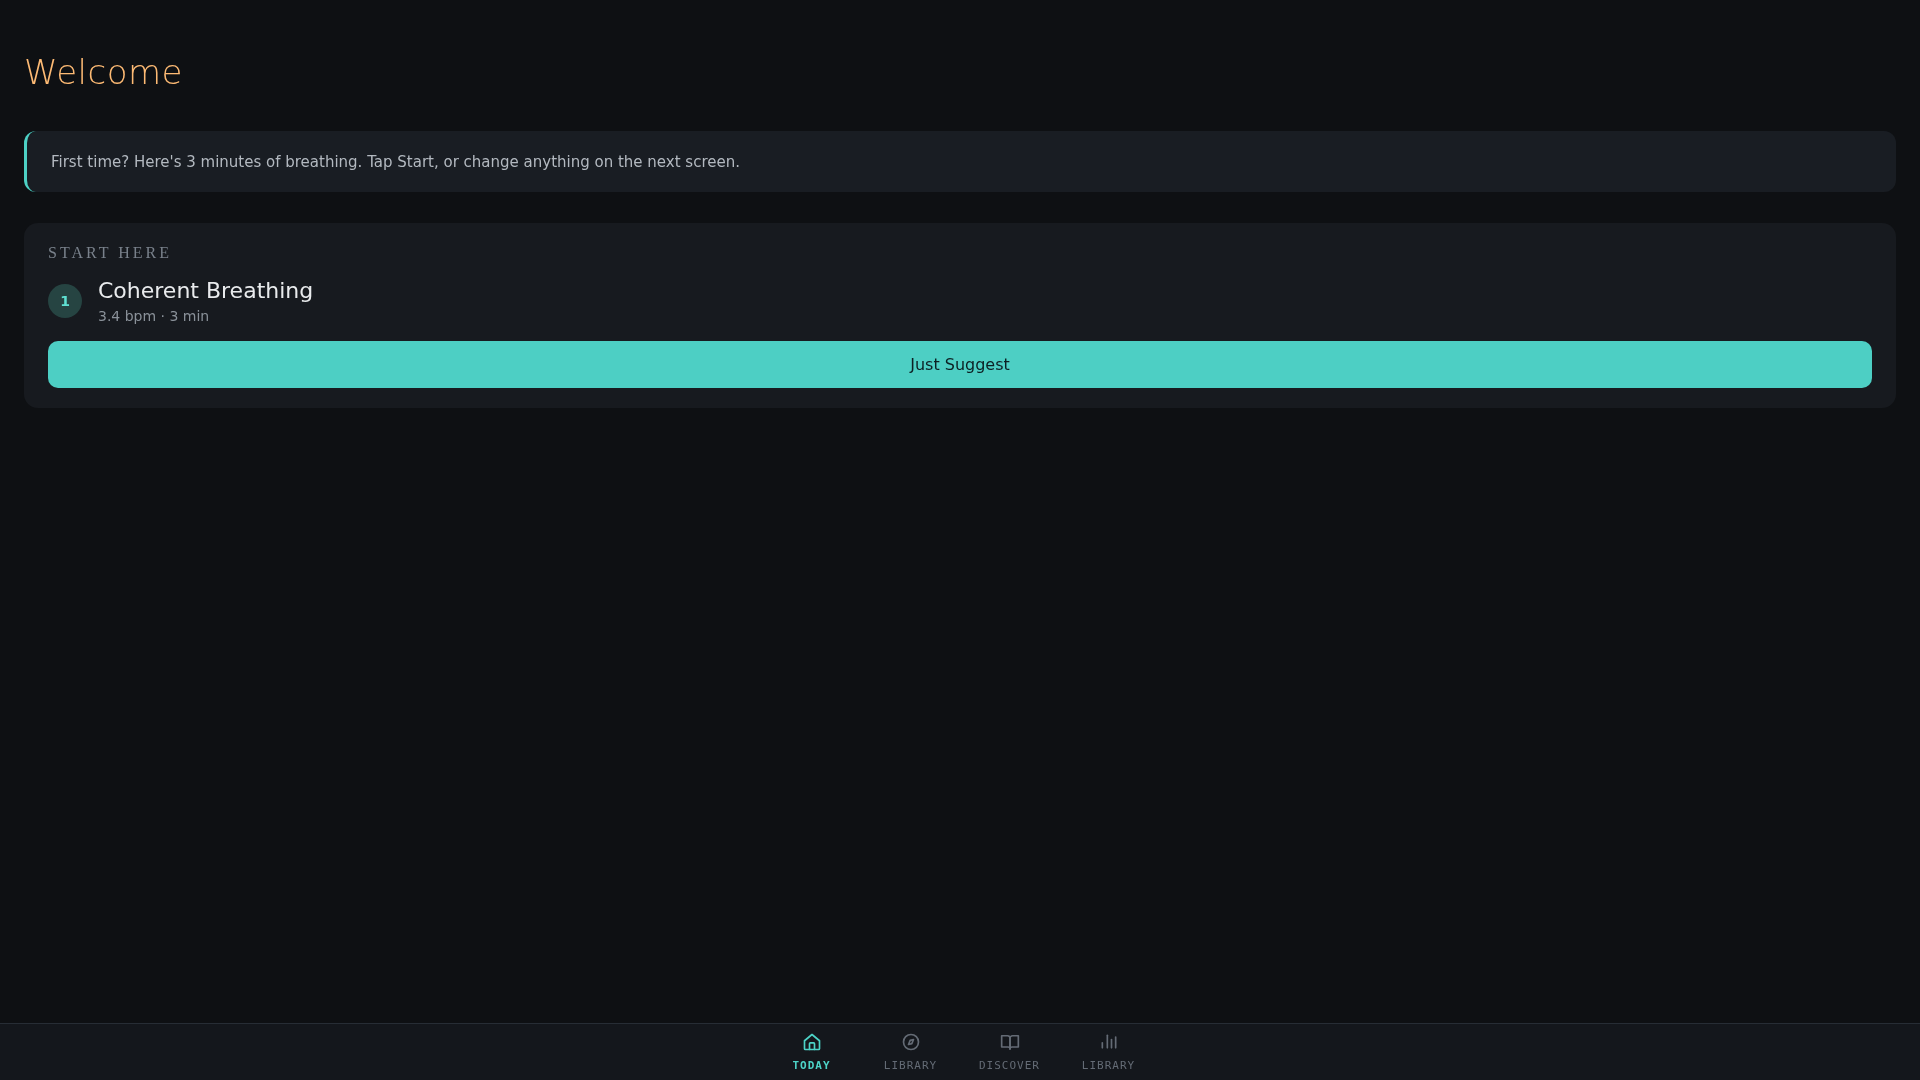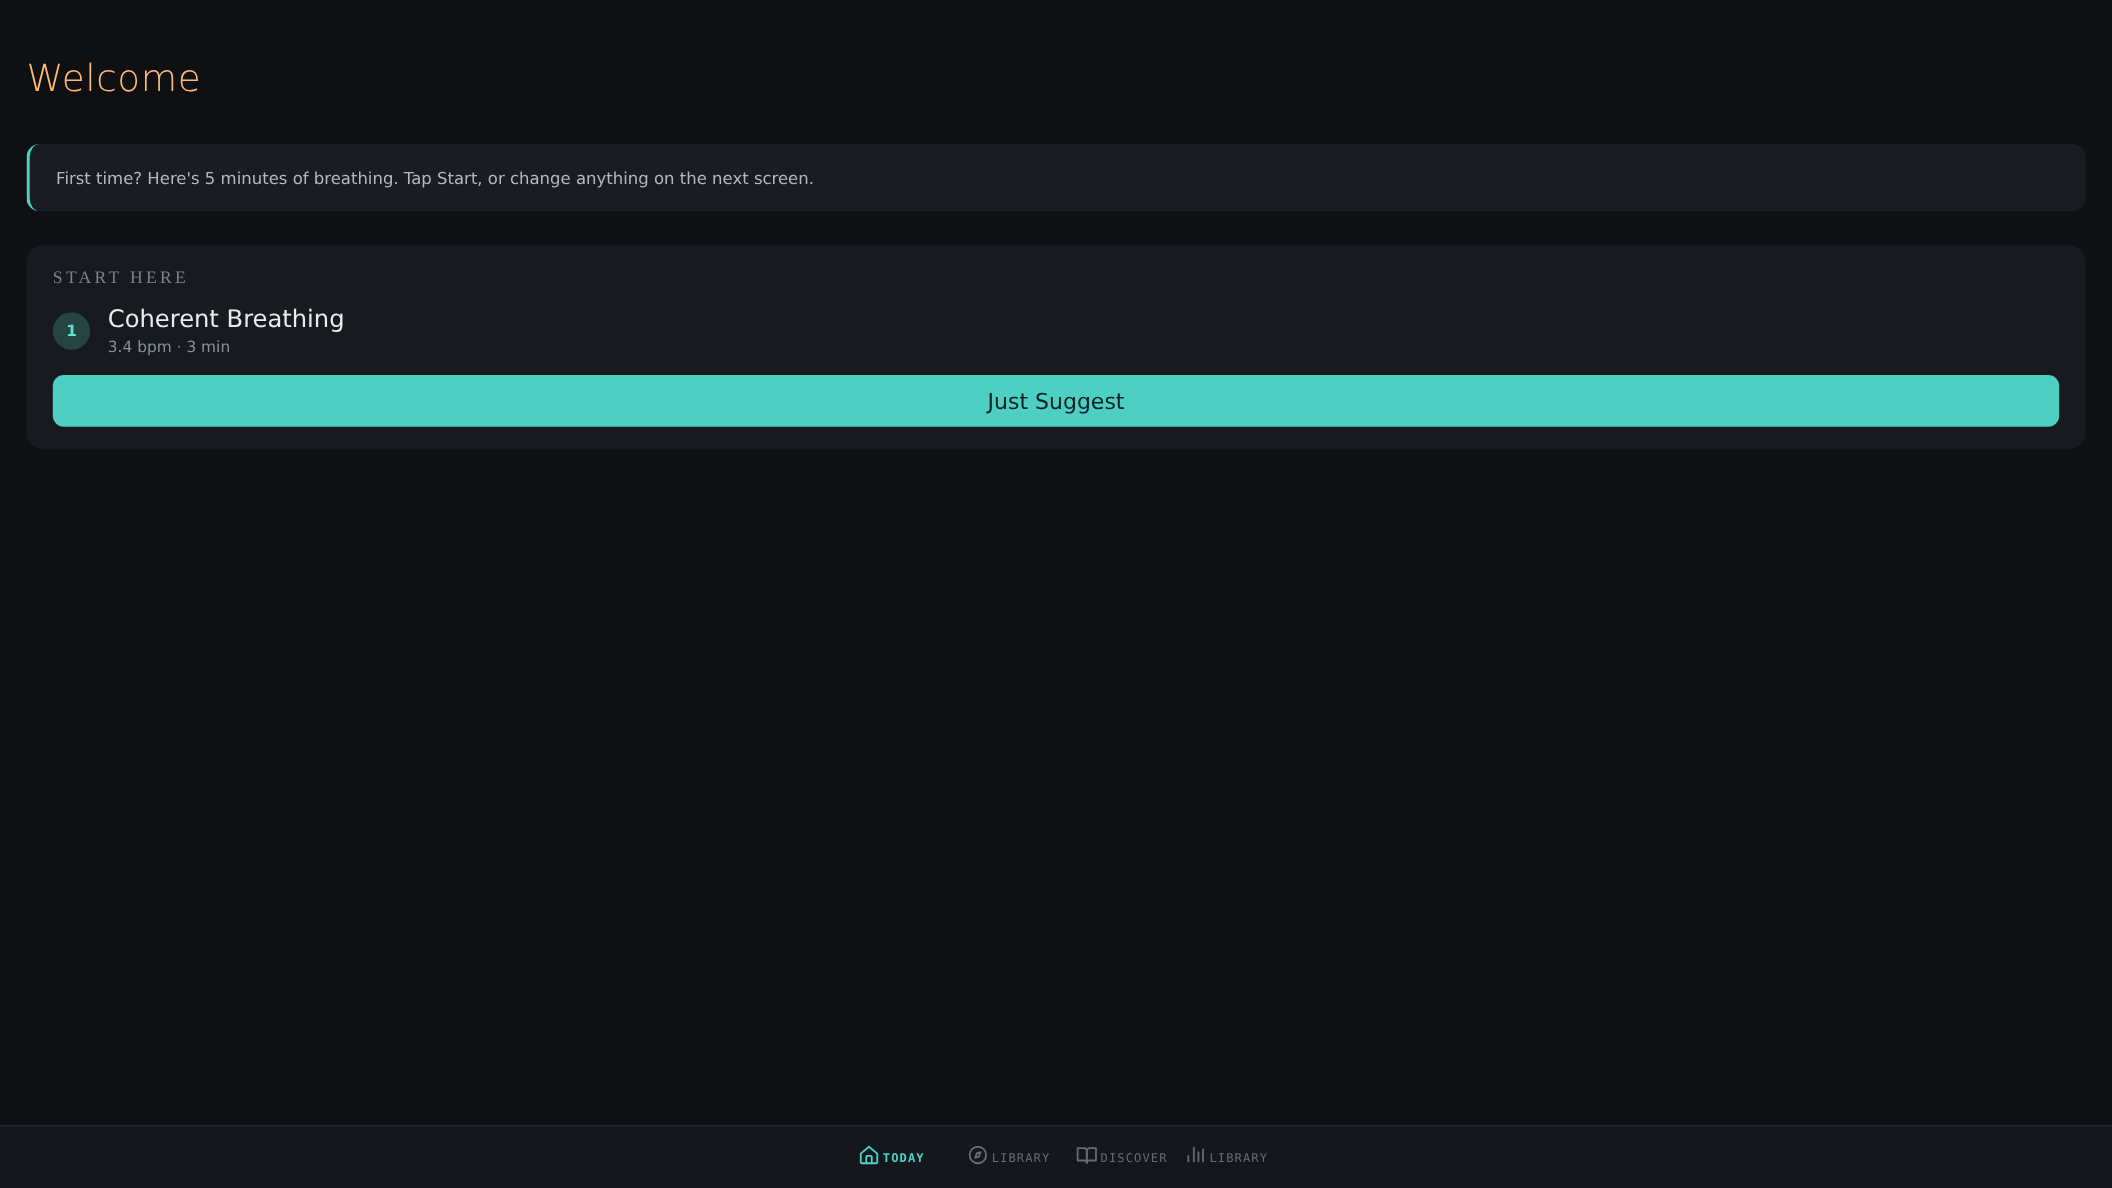--- a/index.html
+++ b/index.html
@@ -78,41 +78,41 @@
   .suggest-button {
     display: block;
     width: 100%;
     margin-top: 17px;
     height: 47px;
     border: none;
     border-radius: 10px;
     background: #4dcfc4;
     color: #0d2023;
     font-family: "DejaVu Sans", "Liberation Sans", sans-serif;
-    font-size: 20px;
+    font-size: 16px;
     font-weight: 500;
     cursor: pointer;
   }
   .bottom-nav {
     position: fixed;
     left: 0;
     bottom: 0;
     width: 100%;
     height: 57px;
     background: #14171c;
     border-top: 1px solid #272d35;
     display: flex;
     align-items: center;
     justify-content: center;
     gap: 35px;
   }
   .nav-item {
     width: 64px;
     display: flex;
-    flex-direction: row;
+    flex-direction: column;
     align-items: center;
     gap: 3px;
     color: #646b75;
     cursor: pointer;
   }
   .nav-item.active { color: #4dd3c7; }
   .nav-item svg {
     width: 20px;
     height: 20px;
     stroke: currentColor;
@@ -128,21 +128,21 @@
   }
   .nav-item.active .nav-label { font-weight: bold; }
 </style>
 </head>
 <body>
 
 <div class="page">
   <h1 class="page-title">Welcome</h1>
 
   <div class="info-banner">
-    <span class="info-banner-text">First time? Here's 5 minutes of breathing. Tap Start, or change anything on the next screen.</span>
+    <span class="info-banner-text">First time? Here's 3 minutes of breathing. Tap Start, or change anything on the next screen.</span>
   </div>
 
   <div class="start-card">
     <div class="section-label">START HERE</div>
 
     <div class="exercise-row">
       <div class="step-badge">1</div>
       <div>
         <div class="exercise-title">Coherent Breathing</div>
         <div class="exercise-subtitle">3.4 bpm · 3 min</div>

